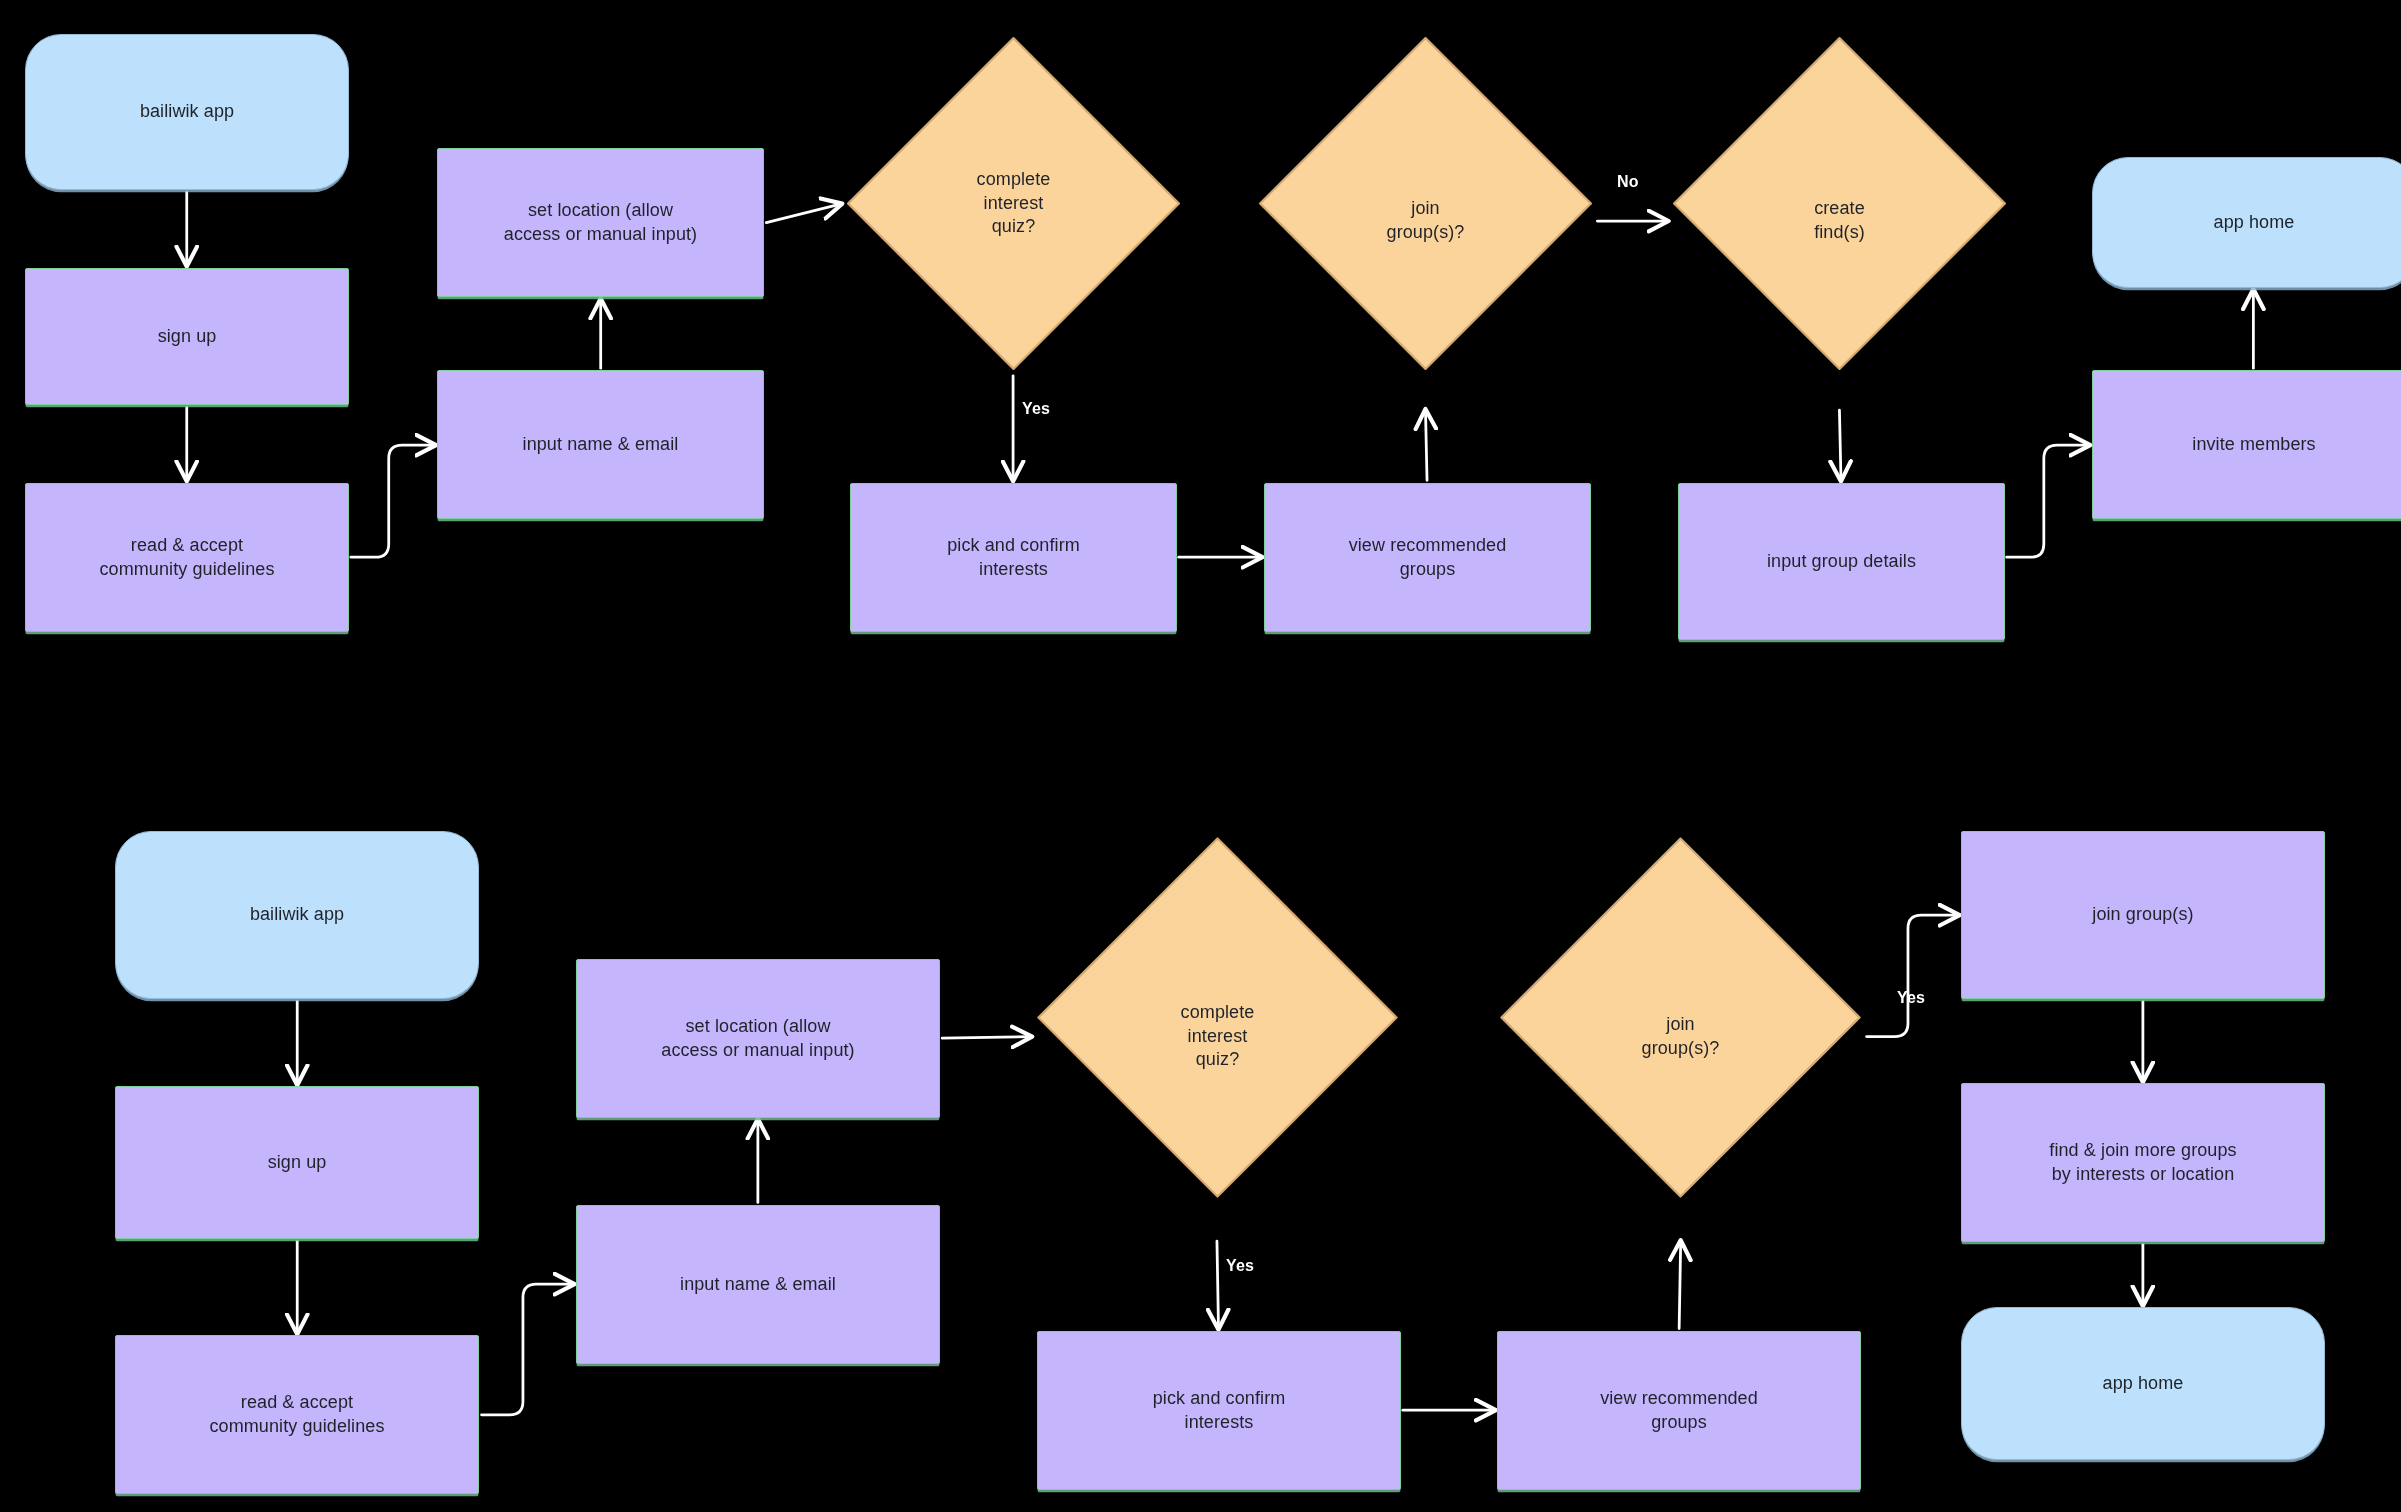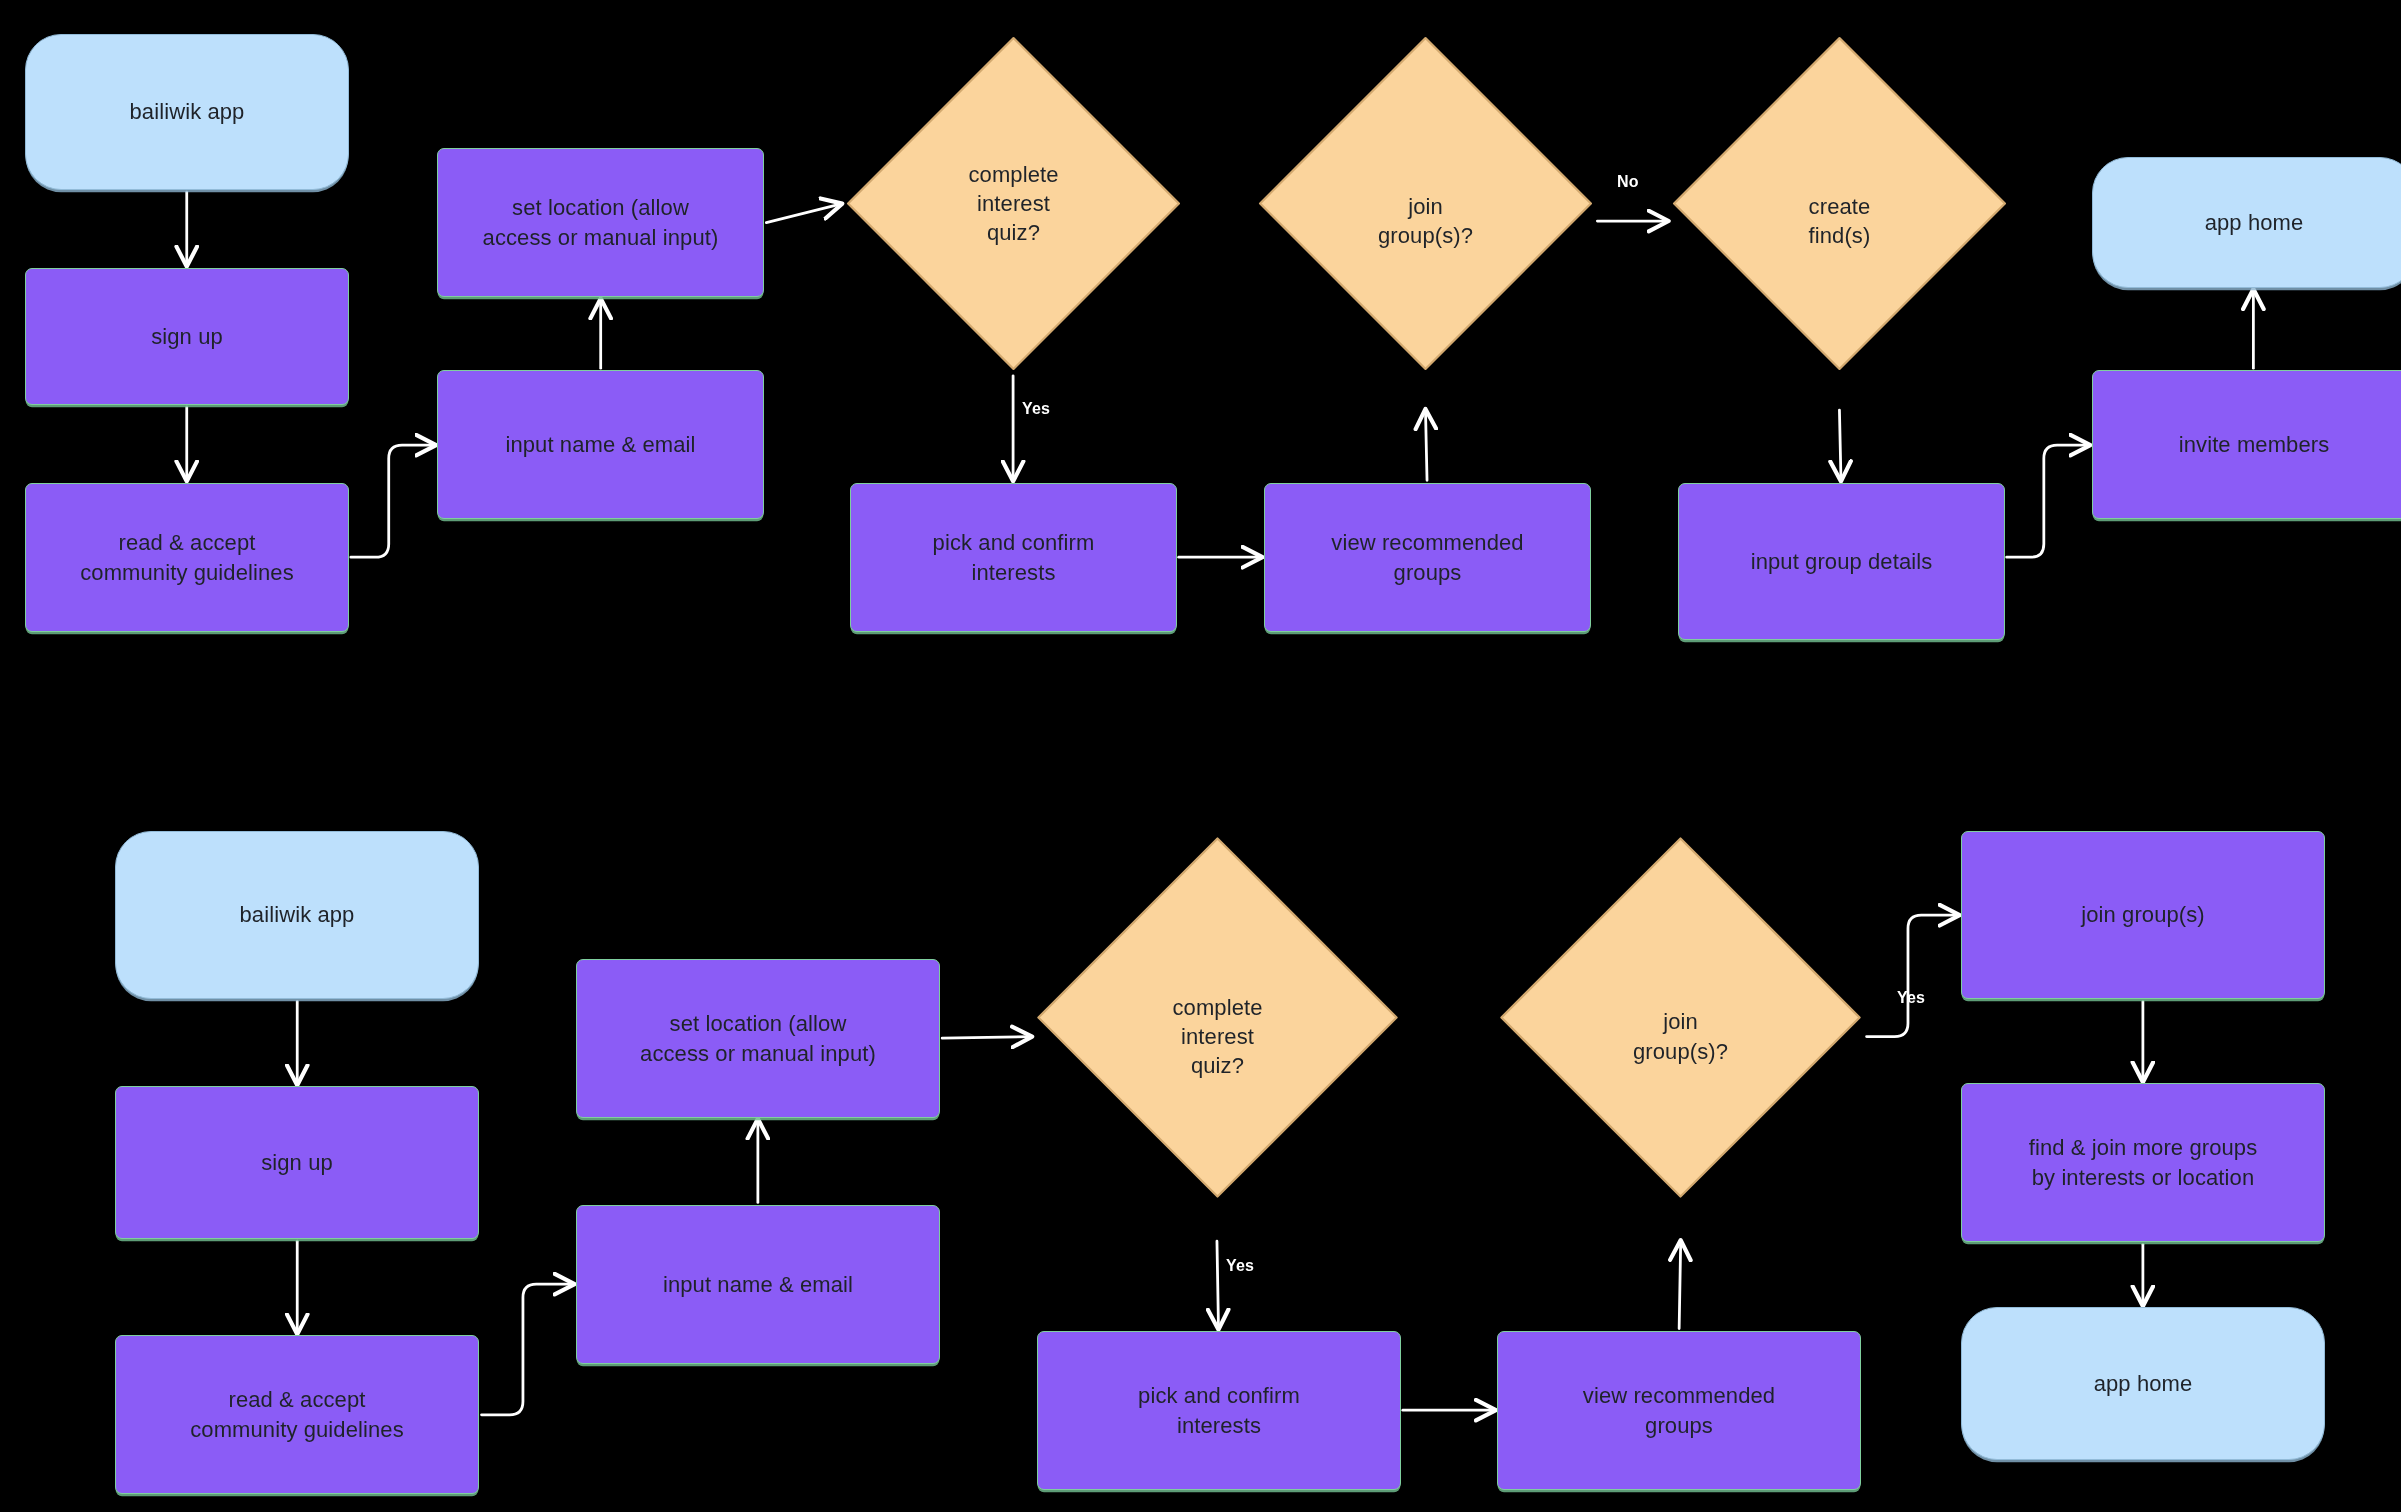--- a/index.html
+++ b/index.html
@@ -5,27 +5,27 @@
   html,body{margin:0;padding:0;background:#000;}
   body{
     width:2401px;height:1512px;position:relative;overflow:hidden;
     font-family:"Liberation Sans",sans-serif;
   }
   #stage{position:absolute;inset:0;width:2401px;height:1512px;}
   svg.edges{position:absolute;left:0;top:0;width:2401px;height:1512px;overflow:visible;pointer-events:none;}
 
   .node{position:absolute;box-sizing:border-box;display:flex;align-items:center;justify-content:center;text-align:center;}
   .node .lbl{
-    color:#1f2329;font-size:22px;line-height:1.33;letter-spacing:0.1px;
+    color:#1f2329;font-size:18px;line-height:1.33;letter-spacing:0.1px;
     white-space:pre-line;padding:0 10px;
   }
 
   
   .proc{
-    background:#8b5cf6;border:1.1px solid #7FCF9E;border-radius:7px;
+    background:#c4b5fd;border:1.1px solid #7FCF9E;border-radius:2px;
     box-shadow:0 2.8px 0 -0.6px rgba(110,185,140,.85);
   }
   
   .term{
     background:#BDE0FC;border:1.7px solid #92BBD8;border-radius:36px;
     box-shadow:0 2.8px 0 -0.6px rgba(140,180,208,.8);
   }
   
   .dec{background:transparent;border:none;}
   .dec .dia{position:absolute;inset:0;}

